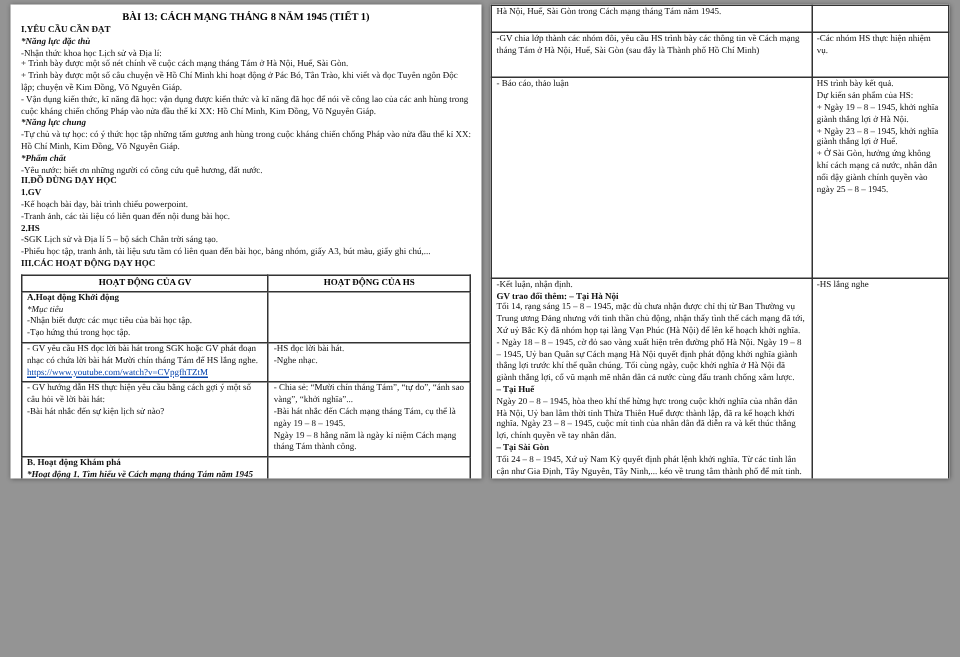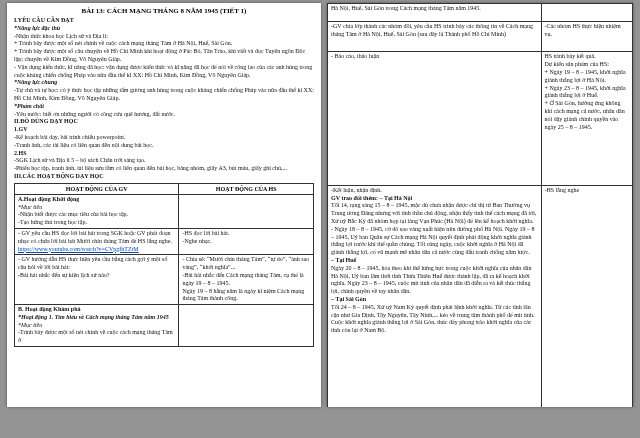--- a/index.html
+++ b/index.html
@@ -4,21 +4,21 @@
 <style>
   html,body{margin:0;padding:0}
   body{
     width:640px;height:438px;
     background:#949494;
     font-family:"Liberation Serif", serif;
     position:relative;
     overflow:hidden;
   }
   .page{
-    position:absolute;top:3px;height:404px;
+    position:absolute;top:3px;height:316px;
     background:#ffffff;
     box-shadow:0 0 3px rgba(0,0,0,.45);
     box-sizing:border-box;
     overflow:hidden;
   }
   #page-left{left:7px;width:314px;padding:4px 7px 0 7px;}
   #page-right{left:327px;width:306px;padding:0;}
   .title{
     text-align:center;font-weight:bold;font-size:7px;
     margin:0 0 2px 0;color:#000;

